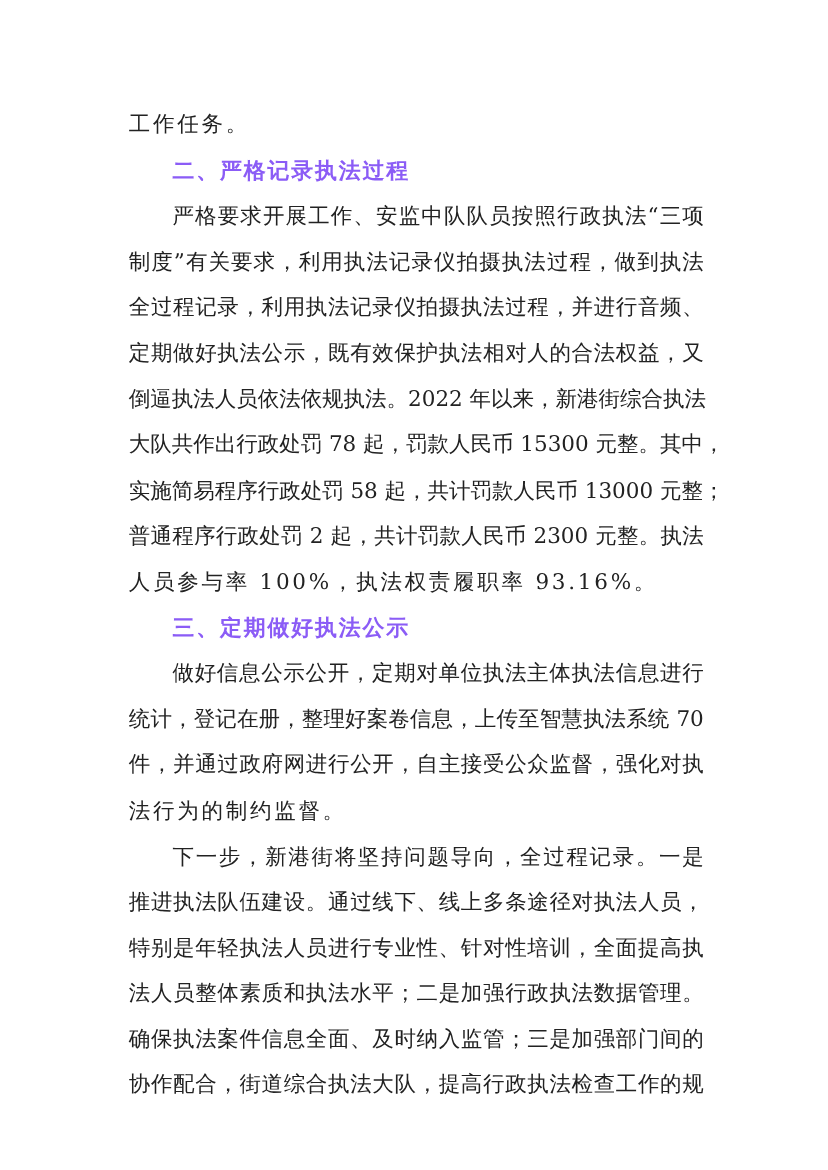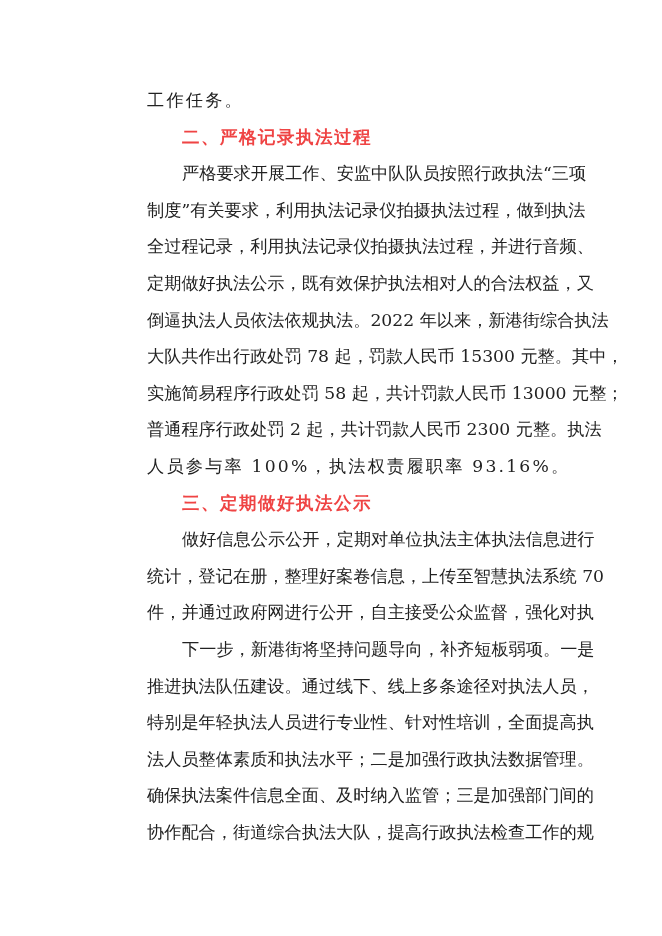--- a/index.html
+++ b/index.html
@@ -22,36 +22,35 @@
     width: 460px;
   }
   .line {
     display: block;
     height: 36.6px;
     line-height: 36.6px;
     font-size: 17.2px;
     white-space: nowrap;
     letter-spacing: 2.2px;
     color: #222;
-    margin-left: 44px;
   }
   .justify {
     text-align: justify;
     text-align-last: justify;
     letter-spacing: 0;
   }
   .indent {
     padding-left: 35px;
   }
   .heading {
     font-family: "DejaVu Sans", "Liberation Sans", sans-serif;
     font-weight: bold;
     font-size: 17.5px;
     letter-spacing: 1.5px;
-    color: #ef4444;
+    color: #8b5cf6;
   }
 </style>
 </head>
 <body>
 
 <div class="page">
   <span class="line">工作任务。</span>
   <span class="line heading indent">二、严格记录执法过程</span>
   <span class="line justify indent">严格要求开展工作、安监中队队员按照行政执法“三项</span>
   <span class="line justify">制度”有关要求，利用执法记录仪拍摄执法过程，做到执法</span>
@@ -59,19 +58,20 @@
   <span class="line justify">定期做好执法公示，既有效保护执法相对人的合法权益，又</span>
   <span class="line justify">倒逼执法人员依法依规执法。2022 年以来，新港街综合执法</span>
   <span class="line justify">大队共作出行政处罚 78 起，罚款人民币 15300 元整。其中，</span>
   <span class="line justify">实施简易程序行政处罚 58 起，共计罚款人民币 13000 元整；</span>
   <span class="line justify">普通程序行政处罚 2 起，共计罚款人民币 2300 元整。执法</span>
   <span class="line">人员参与率 100%，执法权责履职率 93.16%。</span>
   <span class="line heading indent">三、定期做好执法公示</span>
   <span class="line justify indent">做好信息公示公开，定期对单位执法主体执法信息进行</span>
   <span class="line justify">统计，登记在册，整理好案卷信息，上传至智慧执法系统 70</span>
   <span class="line justify">件，并通过政府网进行公开，自主接受公众监督，强化对执</span>
-  <span class="line justify indent">下一步，新港街将坚持问题导向，补齐短板弱项。一是</span>
+  <span class="line">法行为的制约监督。</span>
+  <span class="line justify indent">下一步，新港街将坚持问题导向，全过程记录。一是</span>
   <span class="line justify">推进执法队伍建设。通过线下、线上多条途径对执法人员，</span>
   <span class="line justify">特别是年轻执法人员进行专业性、针对性培训，全面提高执</span>
   <span class="line justify">法人员整体素质和执法水平；二是加强行政执法数据管理。</span>
   <span class="line justify">确保执法案件信息全面、及时纳入监管；三是加强部门间的</span>
   <span class="line justify">协作配合，街道综合执法大队，提高行政执法检查工作的规</span>
 </div>
 
 </body></html>

